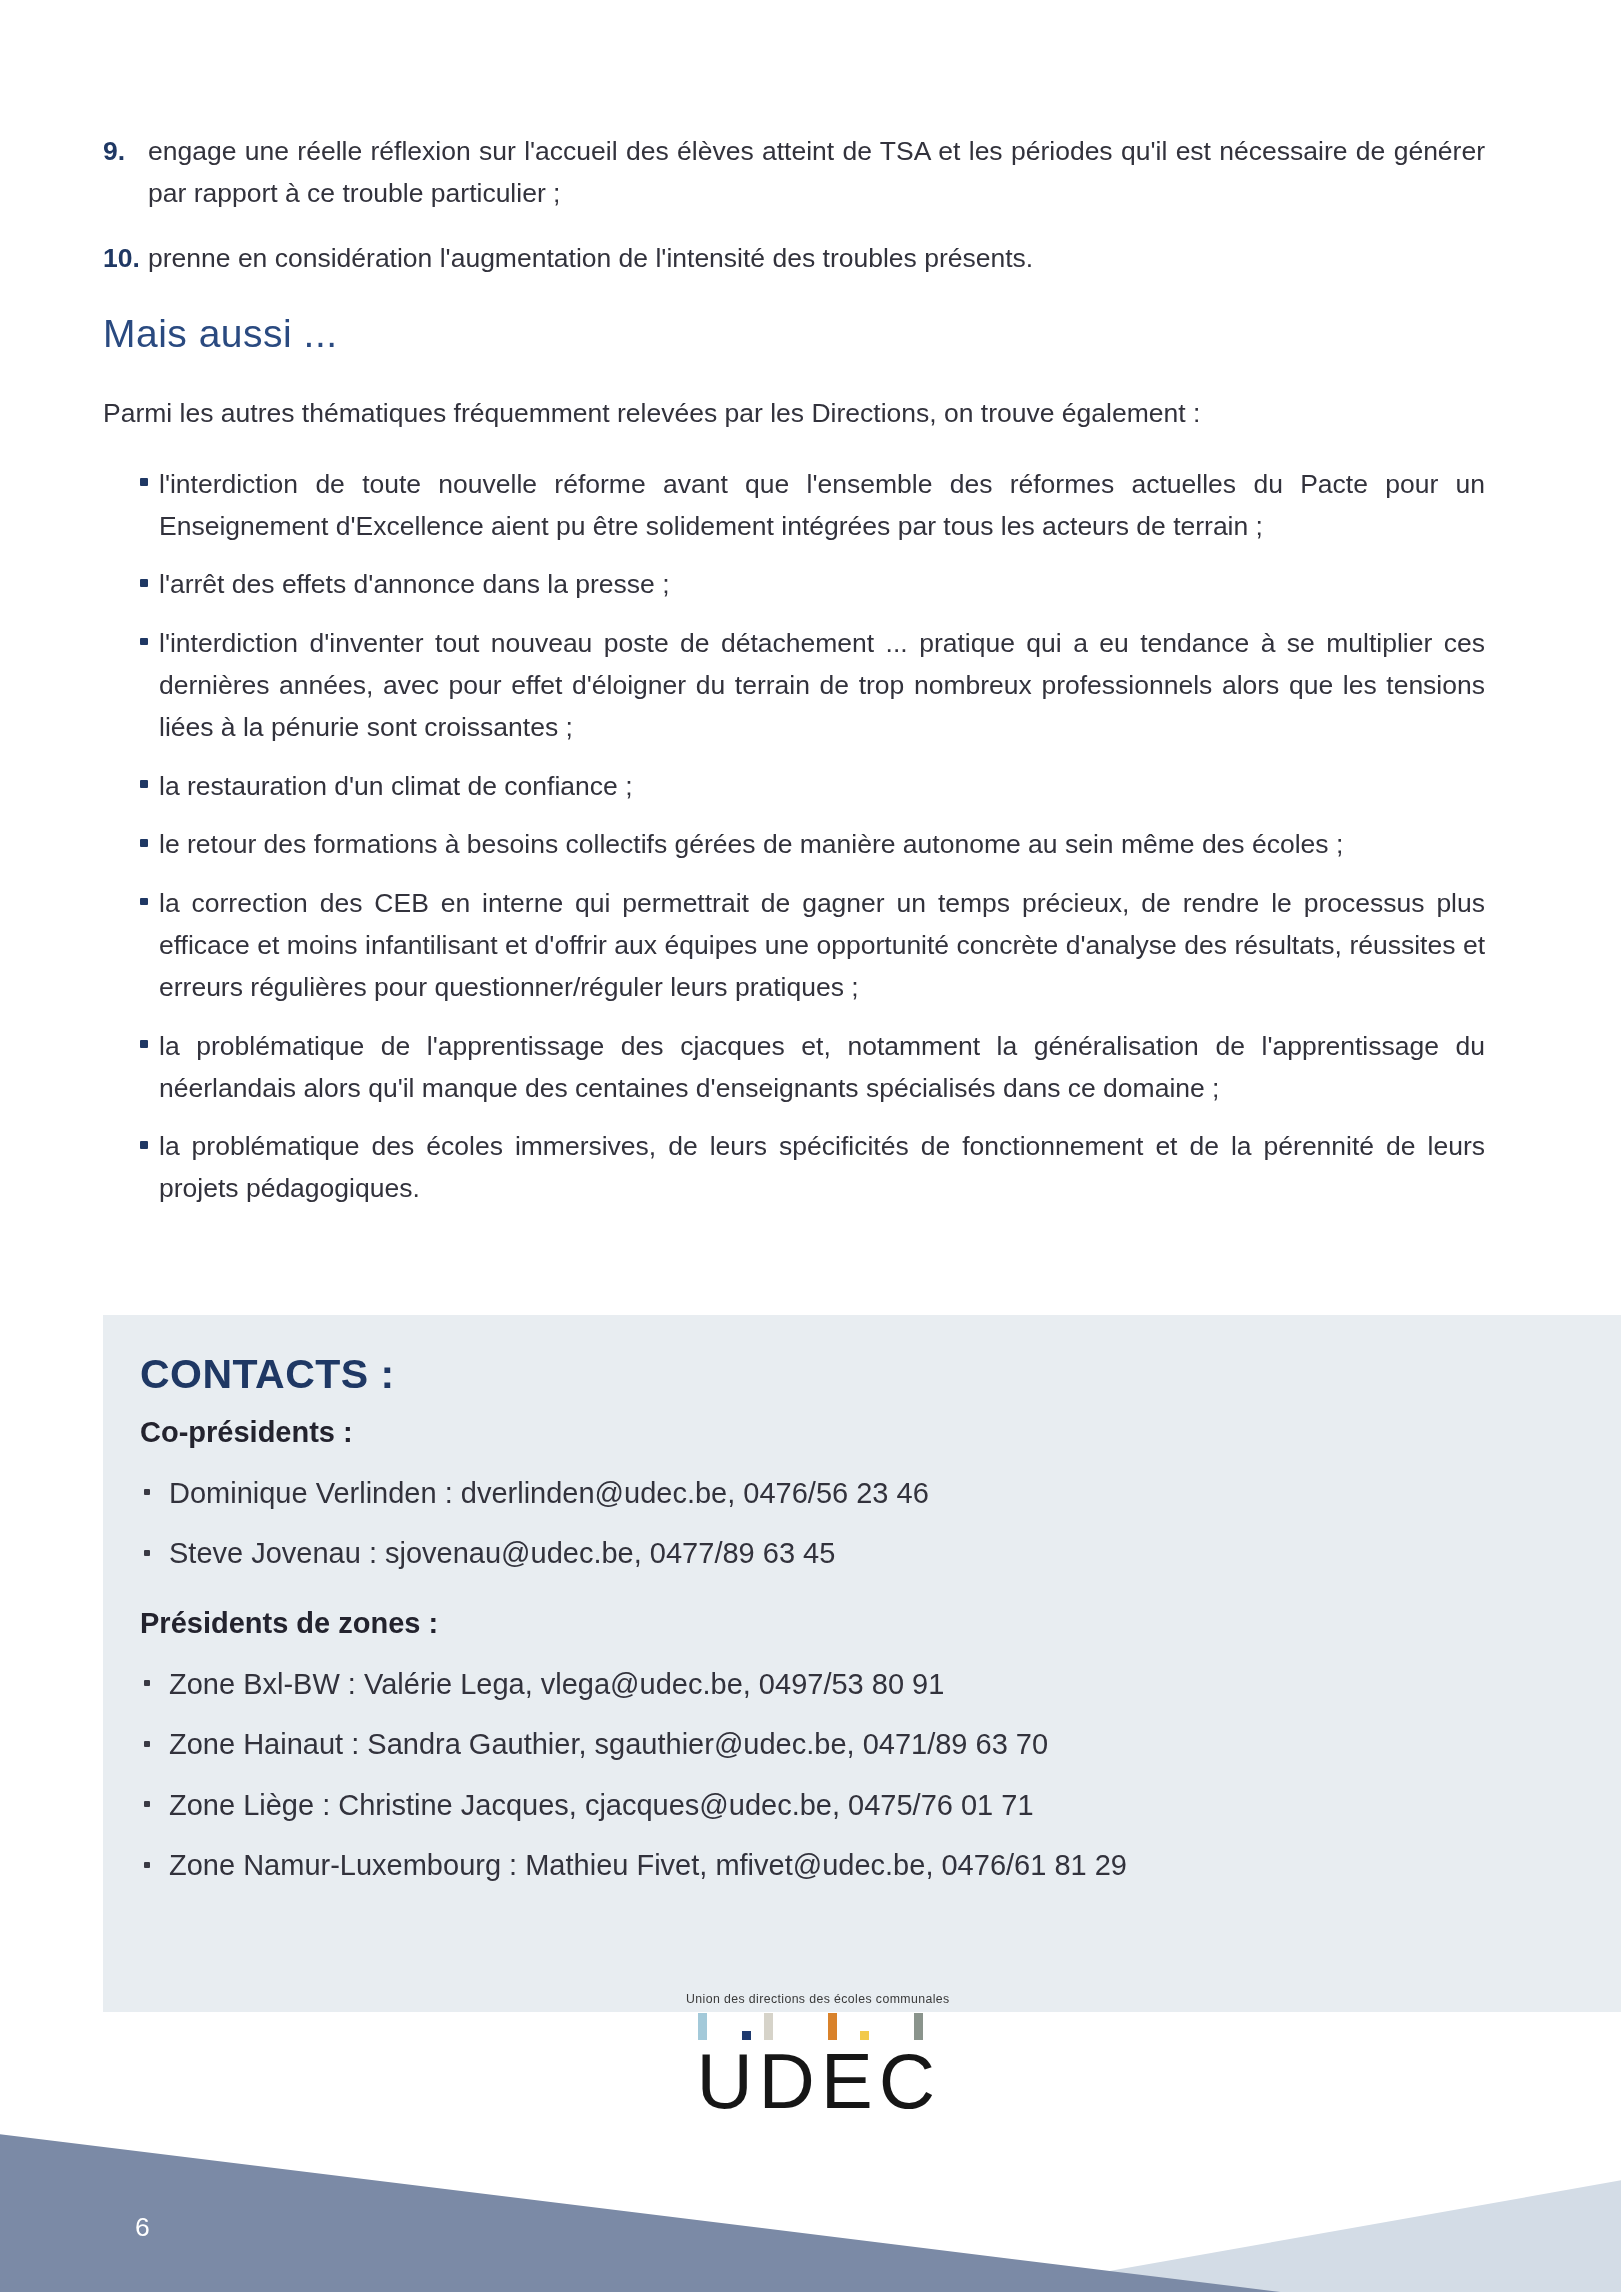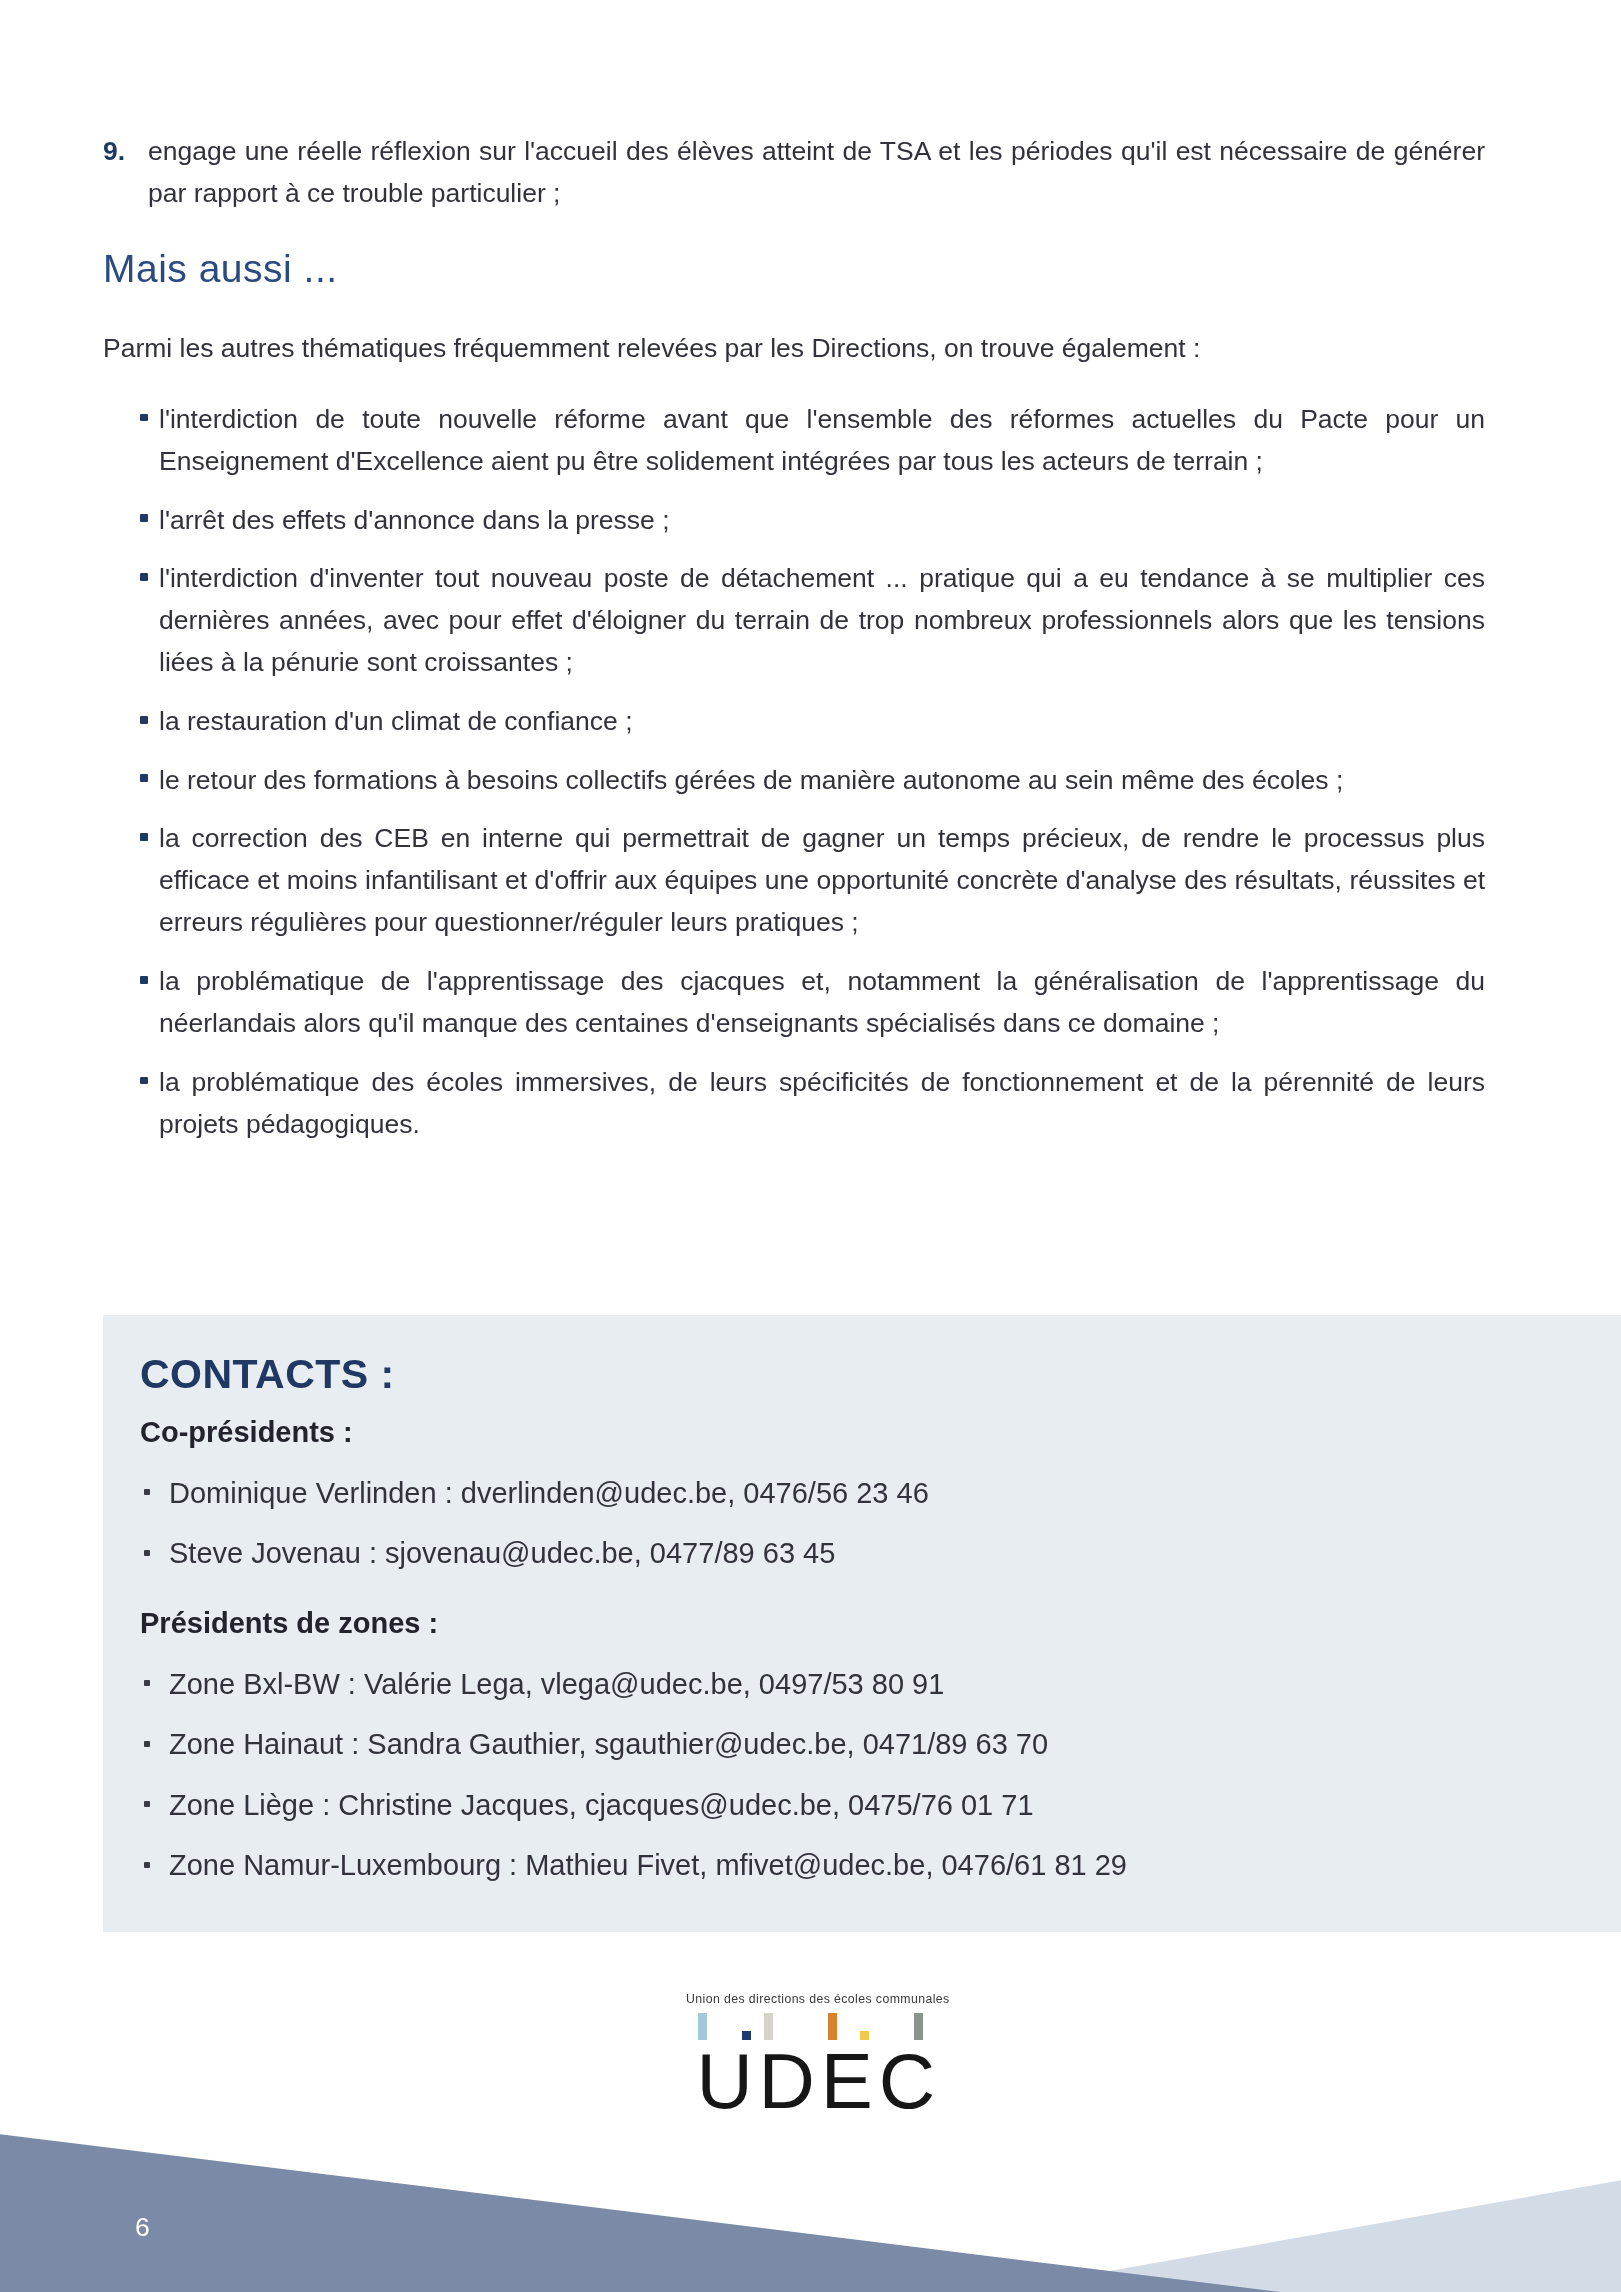--- a/index.html
+++ b/index.html
@@ -26,21 +26,21 @@
   .bullets { list-style:none; margin-top:29px; }
   .bullets li { position:relative; padding-left:56px; margin-bottom:16.7px; }
   .bullets li .sq {
     position:absolute; left:37px; top:15.7px; width:7.8px; height:7.8px;
     background:#1f3864; border-radius:1px;
   }
   .bullets li .btxt { display:block; font-size:26.5px; line-height:42px; text-align:justify; }
 
   
   .contacts-box {
-    position:absolute; left:103px; right:0; top:1315px; height:617px;
+    position:absolute; left:103px; right:0; top:1315px; height:697px;
     background:#e8edf1; padding:35px 59px 0 37px;
   }
   .contacts-title { font-size:41px; line-height:49px; font-weight:700; color:#1f3864; letter-spacing:0.5px; }
   .group-title { font-size:29px; line-height:37px; font-weight:700; color:#23232e; }
   .g1 { margin-top:15px; }
   .g2 { margin-top:33px; }
   .contact-item { position:relative; margin-top:23.5px; padding-left:29px; font-size:29px; line-height:37px; color:#32323c; }
   .contact-item .dot {
     position:absolute; left:3.9px; top:14.7px; width:5.9px; height:5.9px;
     background:#3a3a44; border-radius:1px;
@@ -70,20 +70,24 @@
 </head>
 <body>
 
 <div class="page">
 
   <div class="content">
 
     <div class="num-item">
       <span class="num">9.</span>
       <span class="txt">engage une réelle réflexion sur l'accueil des élèves atteint de TSA et les périodes qu'il est nécessaire de générer par rapport à ce trouble particulier ;</span>
+    </div>
+    <div class="num-item">
+      <span class="num">10.</span>
+      <span class="txt">prenne en considération l'augmentation de l'intensité des troubles présents.</span>
     </div>
 
     <h2 class="section-heading">Mais aussi ...</h2>
 
     <p class="intro">Parmi les autres thématiques fréquemment relevées par les Directions, on trouve également :</p>
 
     <ul class="bullets">
       <li>
           <span class="sq"></span>
           <span class="btxt">l'interdiction de toute nouvelle réforme avant que l'ensemble des réformes actuelles du Pacte pour un Enseignement d'Excellence aient pu être solidement intégrées par tous les acteurs de terrain ;</span>

